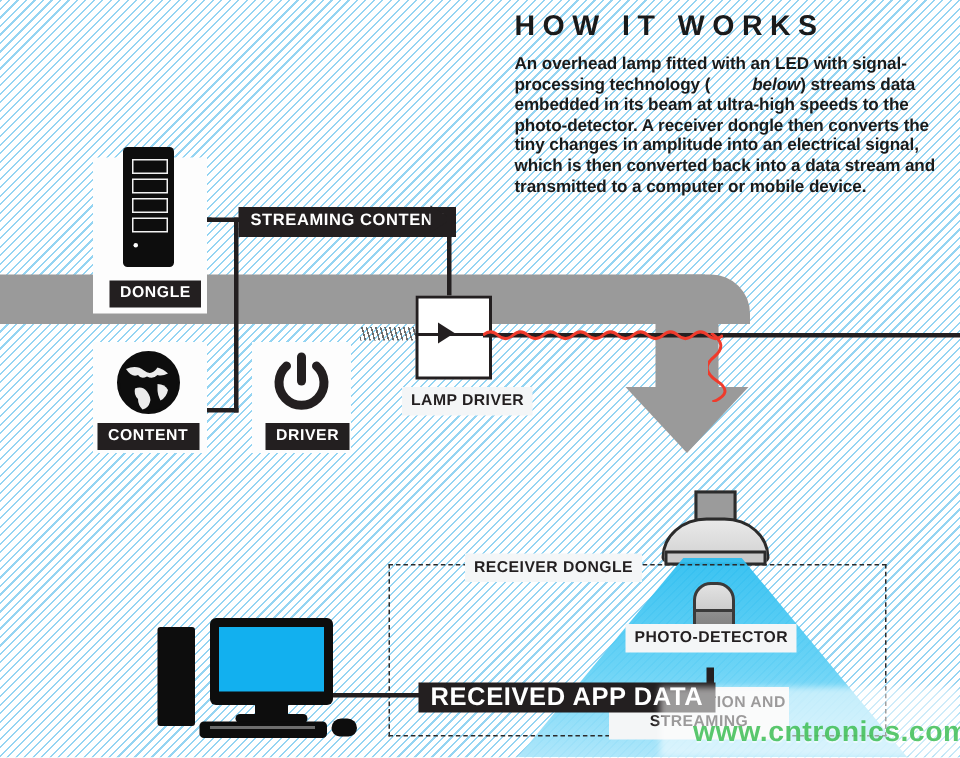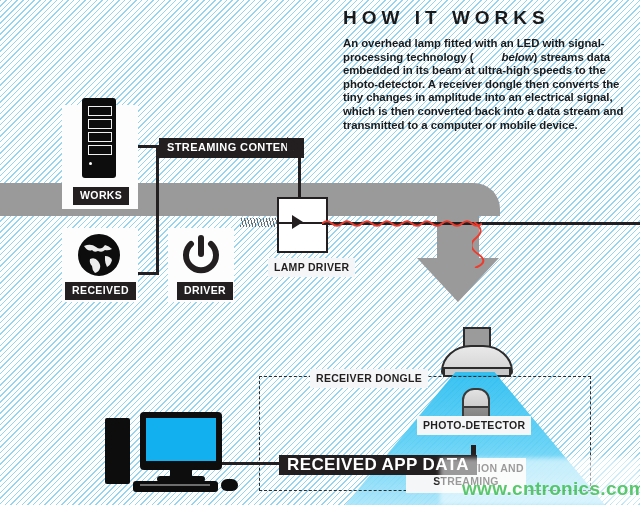--- a/index.html
+++ b/index.html
@@ -139,31 +139,31 @@
     <p class="body"><span>An overhead lamp fitted with an LED with signal-processing technology (</span><i>below</i><span>) streams data embedded in its beam at ultra-high speeds to the photo-detector. A receiver dongle then converts the tiny changes in amplitude into an electrical signal, which is then converted back into a data stream and transmitted to a computer or mobile device.</span></p>
   </div>
 
   <div class="card" style="left:62px;top:105px;width:76px;height:104px;"></div>
   <div class="server-body" style="left:82px;top:98px;width:34px;height:80px;"></div>
   <div class="server-slot" style="left:88px;top:106px;width:22px;height:8px;"></div>
   <div class="server-slot" style="left:88px;top:119px;width:22px;height:8px;"></div>
   <div class="server-slot" style="left:88px;top:132px;width:22px;height:8px;"></div>
   <div class="server-slot" style="left:88px;top:145px;width:22px;height:8px;"></div>
   <div class="server-led" style="left:89px;top:162px;"></div>
-  <div class="lbl-dark" style="left:73px;top:187px;">WORKS</div>
+  <div class="lbl-dark" style="left:73px;top:187px;">DONGLE</div>
 
   <div class="card" style="left:62px;top:228px;width:76px;height:74px;"></div>
   <svg style="position:absolute;left:78px;top:234px;" width="42" height="42" viewBox="0 0 42 42">
     <circle cx="21" cy="21" r="20" fill="#0d0d0d"></circle>
     <path d="M6 12 q7 -3 12 1 t9 -2 q4 1 7 4 -4 2 -7 1 -3 3 -7 1 -4 2 -6 -1 -4 2 -8 -4z" fill="#fff" opacity=".92"></path>
     <path d="M12 25 q5 -2 8 2 t2 7 q-1 4 -5 5 -3 -3 -3 -7 -3 -3 -2 -7z" fill="#fff" opacity=".92"></path>
     <path d="M27 22 q5 0 7 4 -1 5 -5 7 -2 -4 -2 -7z" fill="#fff" opacity=".92"></path>
     <circle cx="21" cy="21" r="20" fill="none" stroke="#0d0d0d" stroke-width="2"></circle>
   </svg>
-  <div class="lbl-dark" style="left:65px;top:282px;">RECEIVED</div>
+  <div class="lbl-dark" style="left:65px;top:282px;">CONTENT</div>
 
   <div class="card" style="left:168px;top:228px;width:66px;height:74px;"></div>
   <svg style="position:absolute;left:180px;top:234px;" width="42" height="42" viewBox="0 0 42 42">
     <path d="M11 10 a15 15 0 1 0 20 0" fill="none" stroke="#231f20" stroke-width="6" stroke-linecap="round"></path>
     <line x1="21" y1="4" x2="21" y2="20" stroke="#231f20" stroke-width="6" stroke-linecap="round"></line>
   </svg>
   <div class="lbl-dark" style="left:177px;top:282px;">DRIVER</div>
 
   <div class="wire" style="left:138px;top:145px;width:3px;height:3px;"></div>
   <div class="wire" style="left:138px;top:145px;width:22px;height:3px;"></div>

